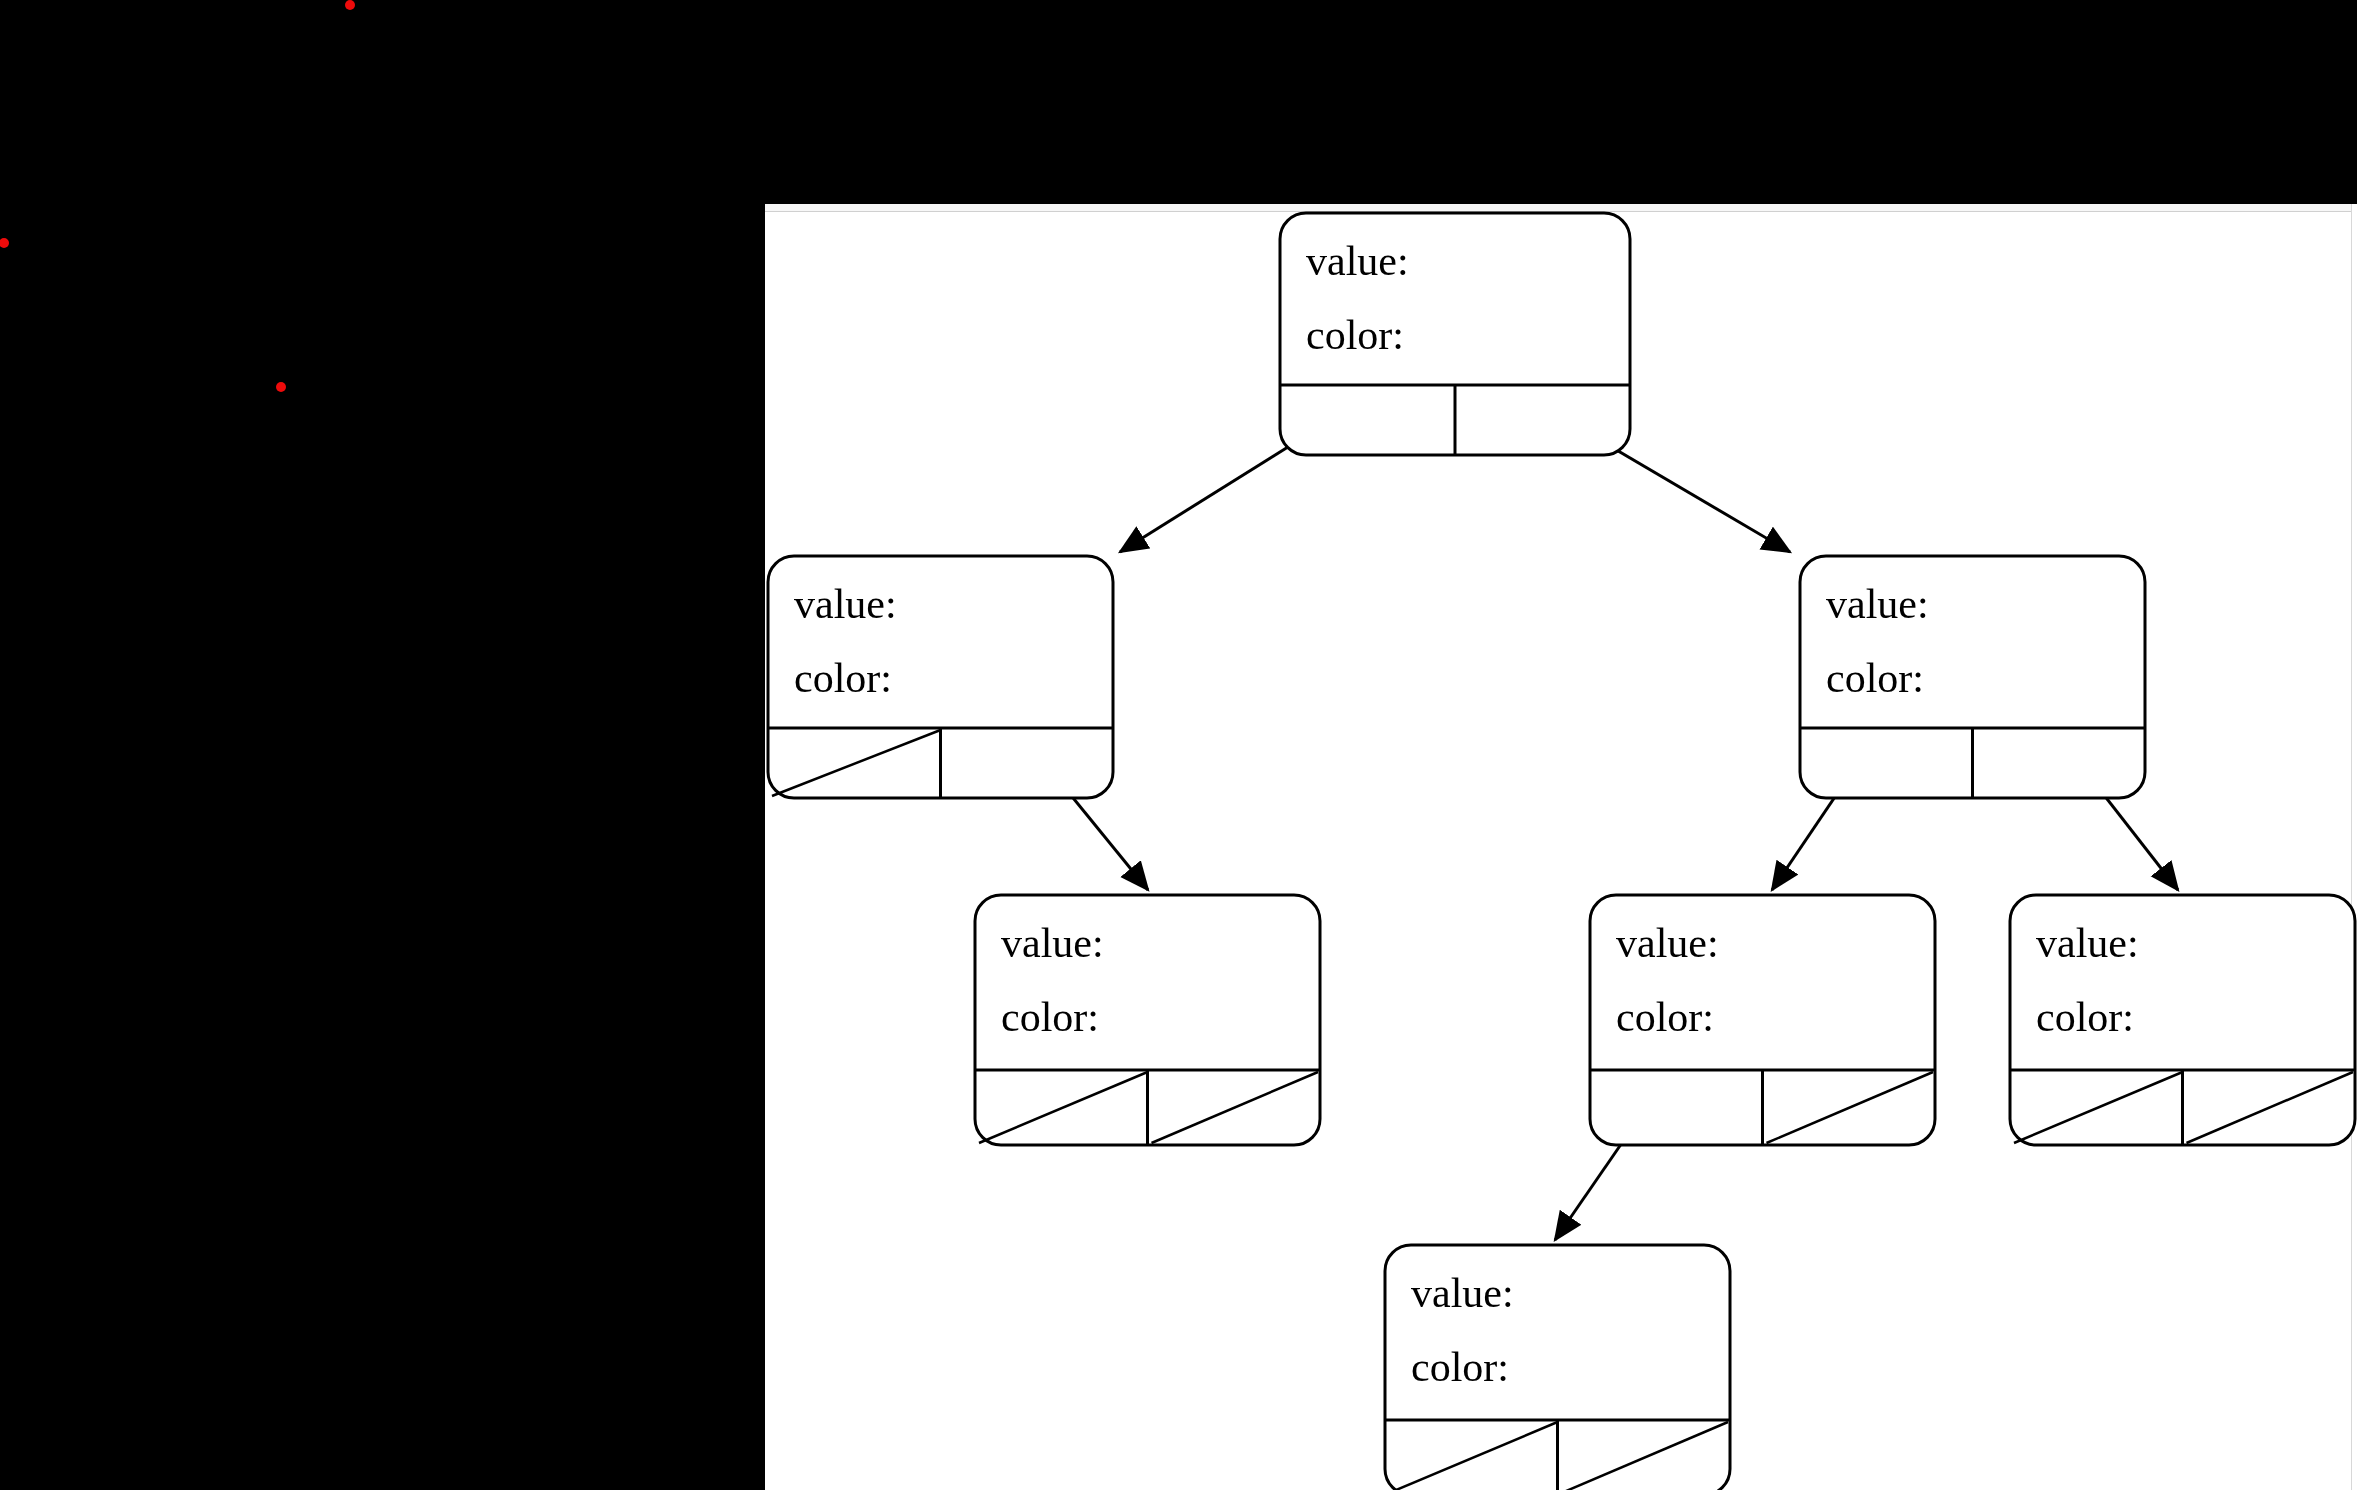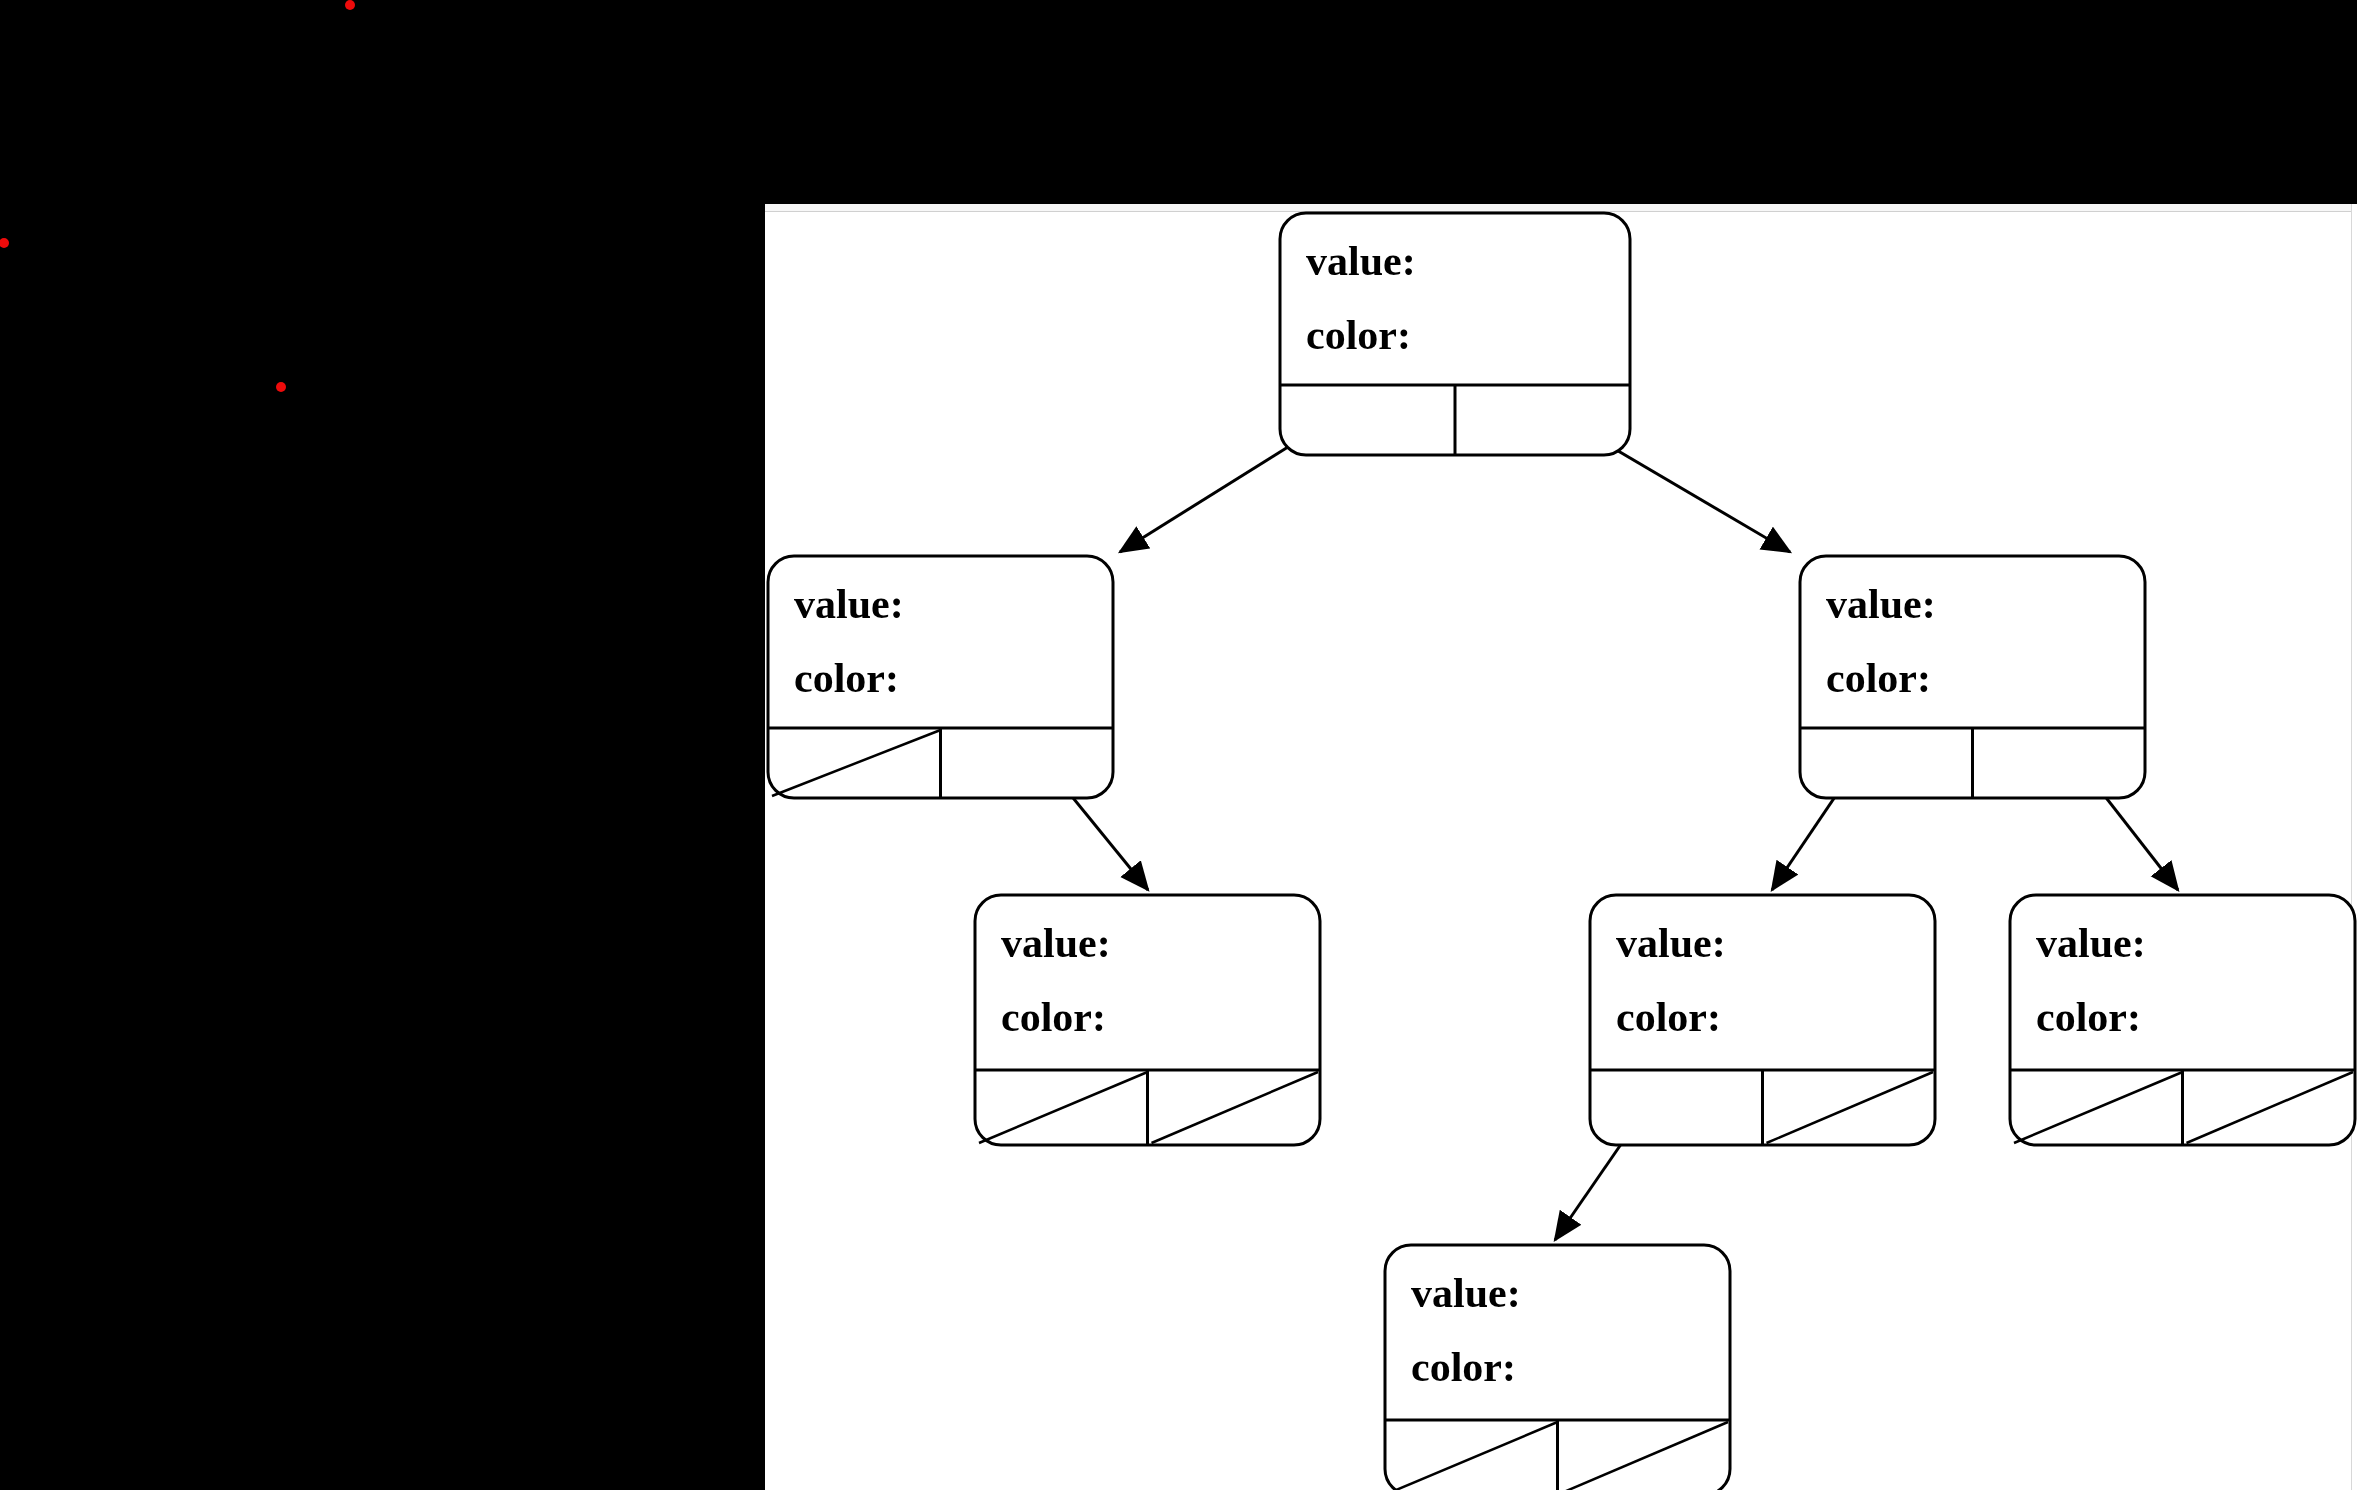--- a/index.html
+++ b/index.html
@@ -6,21 +6,20 @@
     margin: 0;
     padding: 0;
     background: #000000;
   }
   #screen {
     position: relative;
     width: 2357px;
     height: 1490px;
     background: #000000;
     overflow: hidden;
-    font-weight: bold;
   }
   
   .dot {
     position: absolute;
     background: #ee0b0b;
     border-radius: 50%;
   }
   
   #viewer-panel {
     position: absolute;

